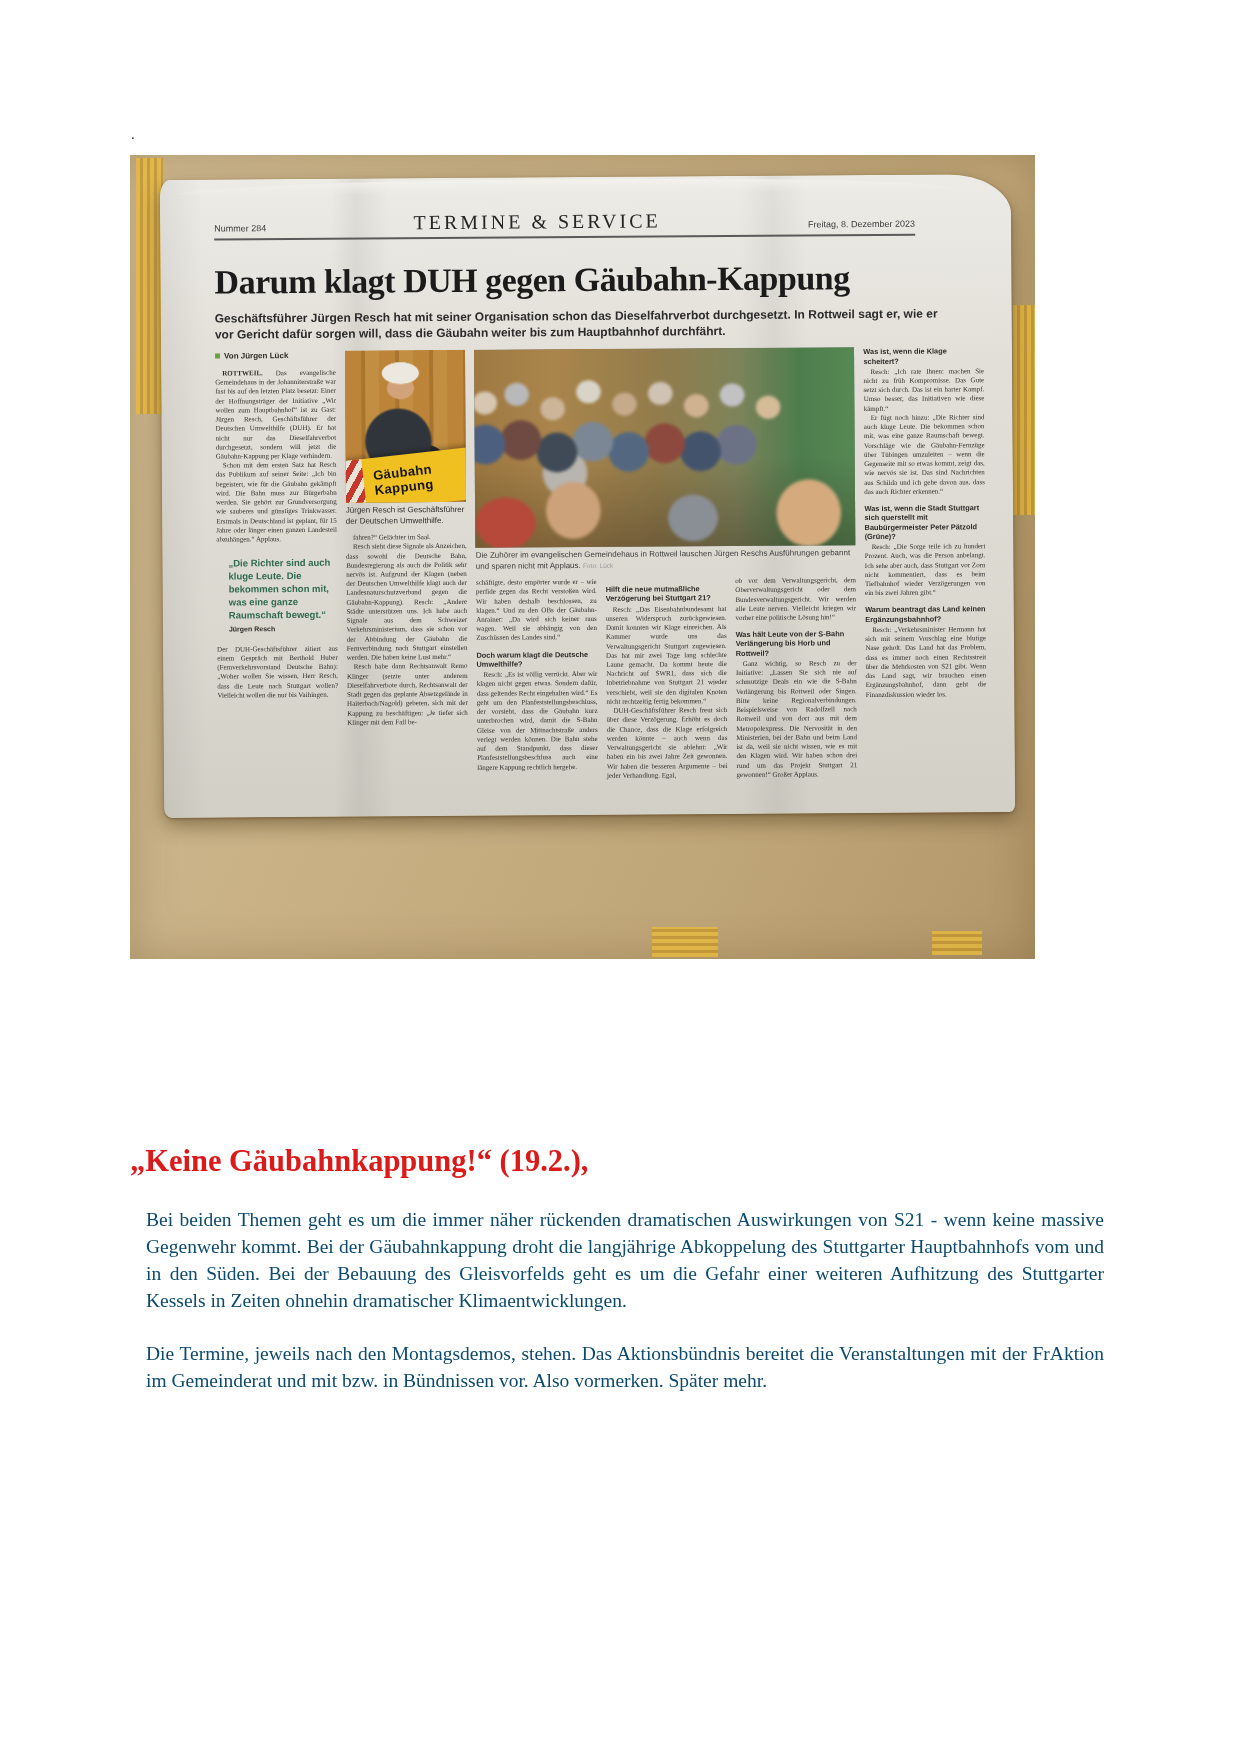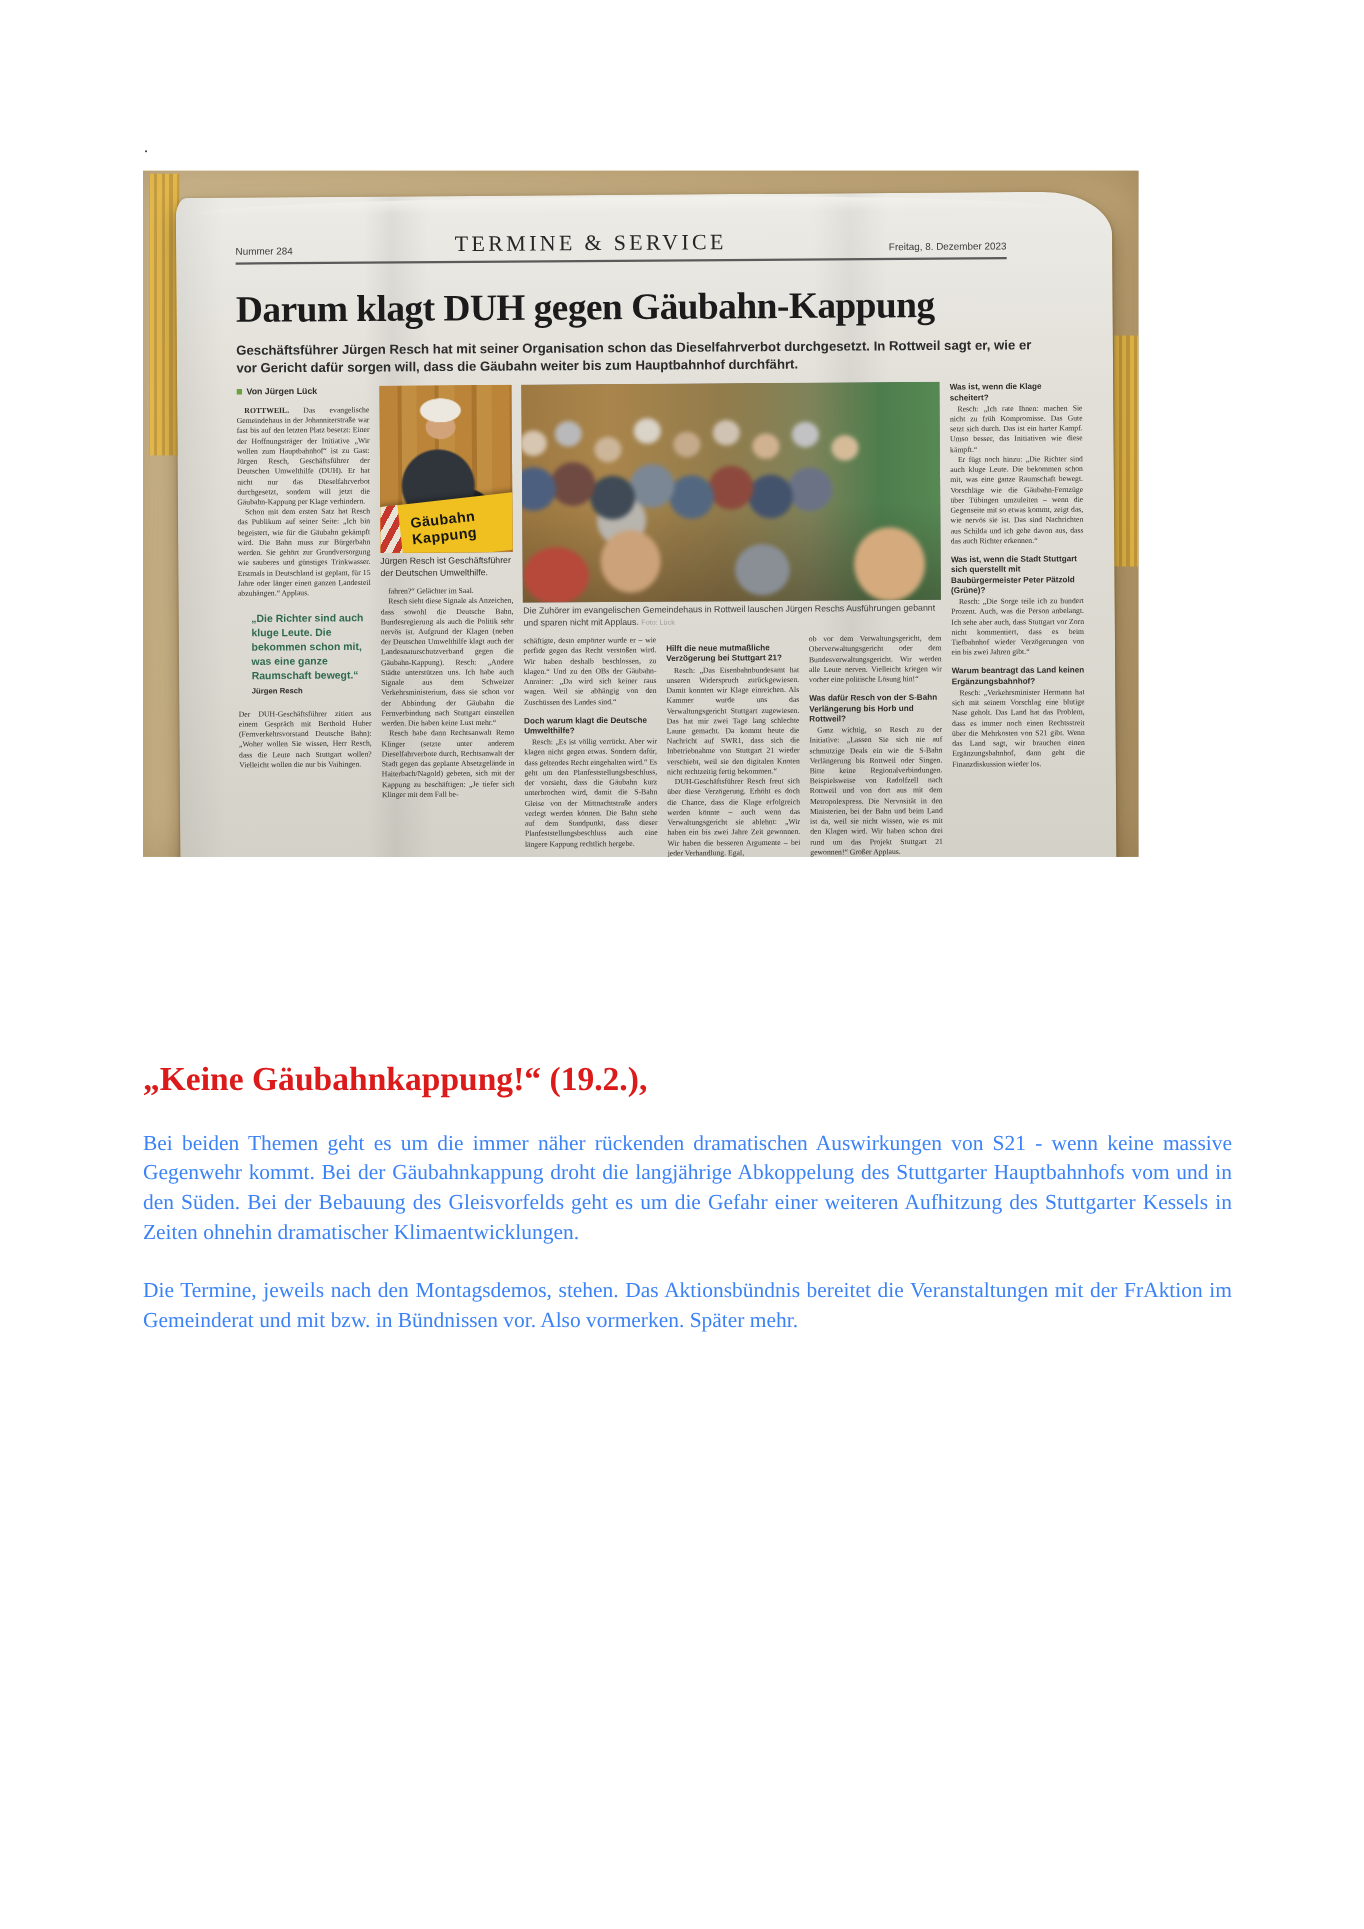--- a/index.html
+++ b/index.html
@@ -1,21 +1,21 @@
 <!DOCTYPE html>
 <html lang="de"><head>
 <meta charset="utf-8">
 <style>
   html,body{margin:0;padding:0;background:#ffffff;}
   body{width:1240px;height:1754px;overflow:hidden;font-family:"Liberation Serif",serif;color:#141414;}
 
   .stray-dot{margin:126px 0 0 131px;height:18px;font:15px "Liberation Serif",serif;color:#333;}
 
   
-  .photo{margin:11px 0 0 130px;width:905px;height:624px;position:relative;overflow:hidden;
+  .photo{margin:11px 0 0 130px;width:905px;height:804px;position:relative;overflow:hidden;
     background:linear-gradient(115deg,#d0bb93 0%,#c9b185 38%,#bfa678 72%,#b1976a 100%);
     box-shadow:inset 0 0 46px rgba(90,60,20,.28);}
   .tape{position:absolute;opacity:.85;}
   .tape-v{background:repeating-linear-gradient(90deg,rgba(233,186,62,.95) 0 4px,rgba(198,150,44,.9) 4px 7px);}
   .tape-h{background:repeating-linear-gradient(0deg,rgba(233,186,62,.95) 0 4px,rgba(198,150,44,.9) 4px 7px);}
   .t1{left:6px;top:3px;width:27px;height:256px;}
   .t2{right:0;top:150px;width:22px;height:210px;}
   .t3{left:522px;bottom:2px;width:66px;height:30px;}
   .t4{left:802px;bottom:4px;width:50px;height:24px;}
 
@@ -96,21 +96,21 @@
       radial-gradient(ellipse 13% 26% at 86% 82%,#d3ab80 60%,rgba(0,0,0,0) 64%),
       radial-gradient(ellipse 10% 18% at 57% 84%,#8a8f96 60%,rgba(0,0,0,0) 64%),
       radial-gradient(ellipse 12% 20% at 10% 86%,#b24a3c 60%,rgba(0,0,0,0) 64%),
       linear-gradient(180deg,rgba(0,0,0,0) 55%,rgba(40,30,20,.35) 100%),
       linear-gradient(90deg,#9a7743 0%,#a8854e 22%,#917c4e 48%,#7f835c 68%,#4f7c4e 84%,#5a8a57 100%);}
 
   
   .ann{margin:182px 120px 0 130px;max-width:992px;}
   .ann-intro{font:400 21px/1.3 "Liberation Serif",serif;color:#161616;text-decoration:underline;margin:0 0 10px;}
   .ann-red{font:700 30.5px/1.32 "Liberation Serif",serif;margin:0;}
-  .ann-body{font:400 19.5px/1.38 "Liberation Serif",serif;color:#3b82f6;text-align:justify;margin:26px 0 0;}
+  .ann-body{font:400 19.5px/1.38 "Liberation Serif",serif;color:#0c4a6e;text-align:justify;margin:26px 16px 0;}
 </style>
 </head>
 <body>
 
 <div class="stray-dot">.</div>
 
 <figure class="photo" style="margin-block:0;margin-inline:0;margin-left:130px;margin-top:11px;">
   <div class="tape tape-v t1"></div>
   <div class="tape tape-v t2"></div>
   <div class="tape tape-h t3"></div>
@@ -166,21 +166,21 @@
       </div>
 
       <div class="col c4">
         <p class="qh">Hilft die neue mutmaßliche Verzögerung bei Stuttgart 21?</p>
         <p>Resch: „Das Eisenbahnbundesamt hat unseren Widerspruch zurückgewiesen. Damit konnten wir Klage einreichen. Als Kammer wurde uns das Verwaltungsgericht Stuttgart zugewiesen. Das hat mir zwei Tage lang schlechte Laune gemacht. Da kommt heute die Nachricht auf SWR1, dass sich die Inbetriebnahme von Stuttgart 21 wieder verschiebt, weil sie den digitalen Knoten nicht rechtzeitig fertig bekommen.“</p>
         <p>DUH-Geschäftsführer Resch freut sich über diese Verzögerung. Erhöht es doch die Chance, dass die Klage erfolgreich werden könnte – auch wenn das Verwaltungsgericht sie ablehnt: „Wir haben ein bis zwei Jahre Zeit gewonnen. Wir haben die besseren Argumente – bei jeder Verhandlung. Egal,</p>
       </div>
 
       <div class="col c5">
         <p>ob vor dem Verwaltungsgericht, dem Oberverwaltungsgericht oder dem Bundesverwaltungsgericht. Wir werden alle Leute nerven. Vielleicht kriegen wir vorher eine politische Lösung hin!“</p>
-        <p class="qh">Was dafür Resch von der S-Bahn Verlängerung bis Horb und Rottweil?</p>
+        <p class="qh">Was hält Leute von der S-Bahn Verlängerung bis Horb und Rottweil?</p>
         <p>Ganz wichtig, so Resch zu der Initiative: „Lassen Sie sich nie auf schmutzige Deals ein wie die S-Bahn Verlängerung bis Rottweil oder Singen. Bitte keine Regionalverbindungen. Beispielsweise von Radolfzell nach Rottweil und von dort aus mit dem Metropolexpress. Die Nervosität in den Ministerien, bei der Bahn und beim Land ist da, weil sie nicht wissen, wie es mit den Klagen wird. Wir haben schon drei rund um das Projekt Stuttgart 21 gewonnen!“ Großer Applaus.</p>
       </div>
 
       <div class="col c6">
         <p class="qh" style="margin-top:0 !important;">Was ist, wenn die Klage scheitert?</p>
         <p>Resch: „Ich rate Ihnen: machen Sie nicht zu früh Kompromisse. Das Gute setzt sich durch. Das ist ein harter Kampf. Umso besser, das Initiativen wie diese kämpft.“</p>
         <p>Er fügt noch hinzu: „Die Richter sind auch kluge Leute. Die bekommen schon mit, was eine ganze Raumschaft bewegt. Vorschläge wie die Gäubahn-Fernzüge über Tübingen umzuleiten – wenn die Gegenseite mit so etwas kommt, zeigt das, wie nervös sie ist. Das sind Nachrichten aus Schilda und ich gehe davon aus, dass das auch Richter erkennen.“</p>
         <p class="qh">Was ist, wenn die Stadt Stuttgart sich querstellt mit Baubürgermeister Peter Pätzold (Grüne)?</p>
         <p>Resch: „Die Sorge teile ich zu hundert Prozent. Auch, was die Person anbelangt. Ich sehe aber auch, dass Stuttgart vor Zorn nicht kommentiert, dass es beim Tiefbahnhof wieder Verzögerungen von ein bis zwei Jahren gibt.“</p>
         <p class="qh">Warum beantragt das Land keinen Ergänzungsbahnhof?</p>

